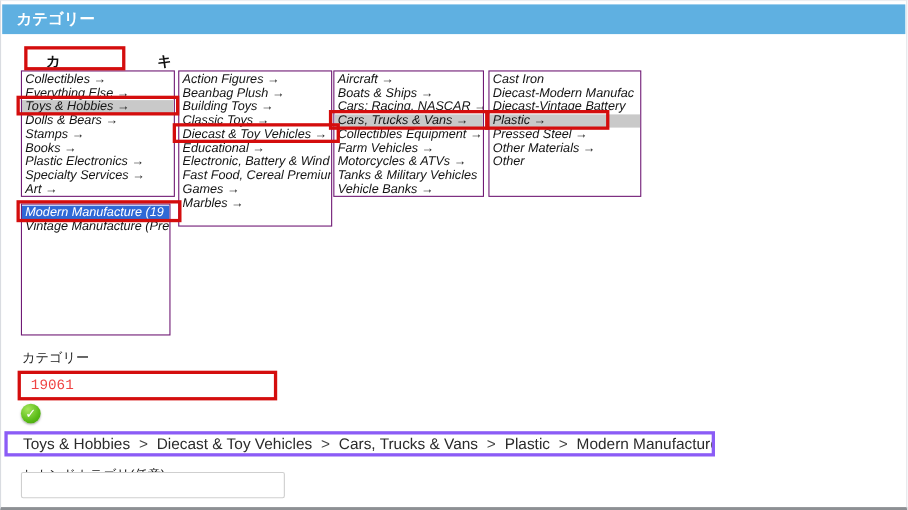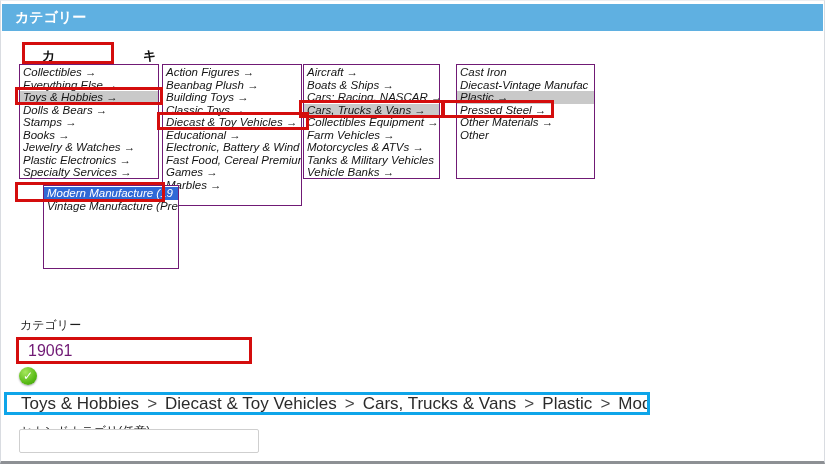--- a/index.html
+++ b/index.html
@@ -24,49 +24,49 @@
   .rdo.on::after{content:"";position:absolute;left:3px;top:3px;width:6px;height:6px;border-radius:50%;background:#1f66d8;}
   
   .list{position:absolute;background:#fff;border:1px solid #701a75;overflow:hidden;
         font-size:11.5px;line-height:12.5px;padding-top:1px;box-sizing:border-box;font-style:italic;}
   .list .row{height:12.5px;white-space:nowrap;padding-left:3px;color:#141414;overflow:hidden;}
   .list .row.sel-gray{background:#c9c9c9;}
   .list .row.sel-blue{background:#3069d6;color:#fff;}
   #list-l1{left:18px;top:63px;width:140px;height:115px;}
   #list-l2{left:161px;top:63px;width:140px;height:142px;}
   #list-l3{left:302px;top:63px;width:137px;height:115px;}
-  #list-l4{left:443px;top:63px;width:139px;height:115px;margin-left:12px;}
-  #list-sub{left:18px;top:184px;width:136px;height:84px;margin-left:24px;}
+  #list-l4{left:443px;top:63px;width:139px;height:115px;}
+  #list-sub{left:18px;top:184px;width:136px;height:120px;}
   
   .embox{position:absolute;border:3px solid #d40d0d;box-sizing:border-box;pointer-events:none;z-index:6;}
   #box-radio{left:21px;top:41px;width:92px;height:22px;}
   #box-l1{left:14px;top:86px;width:148px;height:18px;}
   #box-l2{left:156px;top:111px;width:152px;height:18px;}
   #box-l3{left:298px;top:99px;width:146px;height:18px;}
   #box-l4{left:440px;top:99px;width:113px;height:18px;}
   #box-sub{left:14px;top:181px;width:150px;height:20px;}
   #box-catid{left:15px;top:336px;width:236px;height:27px;}
   
   .small-label{position:absolute;font-size:12px;color:#1c1c1c;}
   #lbl-catid{left:19px;top:316px;}
   #lbl-second{left:19px;top:410px;margin-top:12px;}
-  .txt-input{position:absolute;font-size:16px;color:#701a75;background:#fff;
-             font-family:Liberation Sans, sans-serif;}
+  .txt-input{position:absolute;font-size:13px;color:#ef4444;background:#fff;
+             font-family:Liberation Mono, monospace;}
   #inp-catid{left:20px;top:340px;width:224px;height:19px;border:none;outline:none;padding:0 0 0 7px;}
   #inp-second{left:18px;top:428px;width:226px;height:22px;border:1px solid #cfcfcf;border-radius:2px;padding:0 6px;box-sizing:content-box;}
   
   .check-ic{position:absolute;left:18px;top:366px;width:18px;height:18px;border-radius:50%;
             background:radial-gradient(circle at 35% 28%,#a6e75c,#58ba16 62%,#3d9708);
             color:#fff;font-weight:bold;font-size:12px;text-align:center;line-height:18px;
             box-shadow:0 1px 2px rgba(0,0,0,.35);}
   #lbl-confirm{position:absolute;left:41px;top:368px;font-size:13px;font-weight:bold;color:#111;}
   
   .crumbs{position:absolute;left:3px;top:391px;width:646px;height:23px;
-          border:3px solid #0ea5e9;box-sizing:border-box;display:flex;align-items:center;
-          padding-left:14px;font-size:17px;color:#2b2b2b;white-space:nowrap;overflow:hidden;}
+          border:3px solid #8b5cf6;box-sizing:border-box;display:flex;
+          padding-left:14px;font-size:14px;color:#2b2b2b;white-space:nowrap;overflow:hidden;}
   .crumbs .sep{margin:0 8px;color:#444;}
 </style>
 </head>
 <body>
 
 <div class="page">
 
   <div class="header">
     <span>カテゴリー</span>
   </div>
@@ -82,21 +82,20 @@
     </span>
   </div>
 
   <div class="list" id="list-l1">
       <div class="row">Collectibles →</div>
       <div class="row">Everything Else →</div>
       <div class="row sel-gray">Toys &amp; Hobbies →</div>
       <div class="row">Dolls &amp; Bears →</div>
       <div class="row">Stamps →</div>
       <div class="row">Books →</div>
-      <div class="row">Jewelry &amp; Watches →</div>
       <div class="row">Plastic Electronics →</div>
       <div class="row">Specialty Services →</div>
       <div class="row">Art →</div>
     </div>
   <div class="list" id="list-l2">
       <div class="row">Action Figures →</div>
       <div class="row">Beanbag Plush →</div>
       <div class="row">Building Toys →</div>
       <div class="row">Classic Toys →</div>
       <div class="row">Diecast &amp; Toy Vehicles →</div>
@@ -113,21 +112,22 @@
       <div class="row sel-gray">Cars, Trucks &amp; Vans →</div>
       <div class="row">Collectibles Equipment →</div>
       <div class="row">Farm Vehicles →</div>
       <div class="row">Motorcycles &amp; ATVs →</div>
       <div class="row">Tanks &amp; Military Vehicles</div>
       <div class="row">Vehicle Banks →</div>
       <div class="row">Other Vehicles (Pre-1970</div>
     </div>
   <div class="list" id="list-l4">
       <div class="row">Cast Iron</div>
-      <div class="row">Diecast-Vintage Manufac</div>
+      <div class="row">Diecast-Modern Manufac</div>
+      <div class="row">Diecast-Vintage Battery</div>
       <div class="row sel-gray">Plastic →</div>
       <div class="row">Pressed Steel →</div>
       <div class="row">Other Materials →</div>
       <div class="row">Other</div>
     </div>
   <div class="list" id="list-sub">
       <div class="row sel-blue">Modern Manufacture (19</div>
       <div class="row">Vintage Manufacture (Pre</div>
     </div>
 

